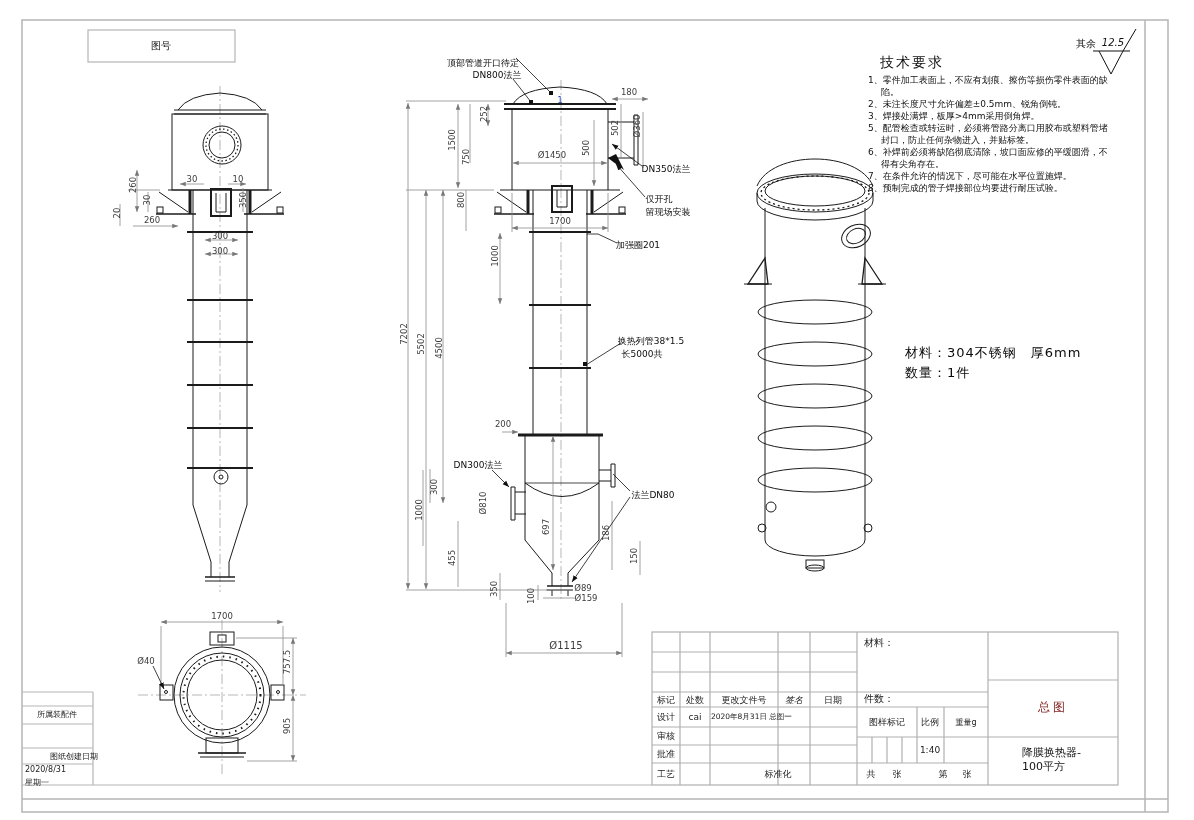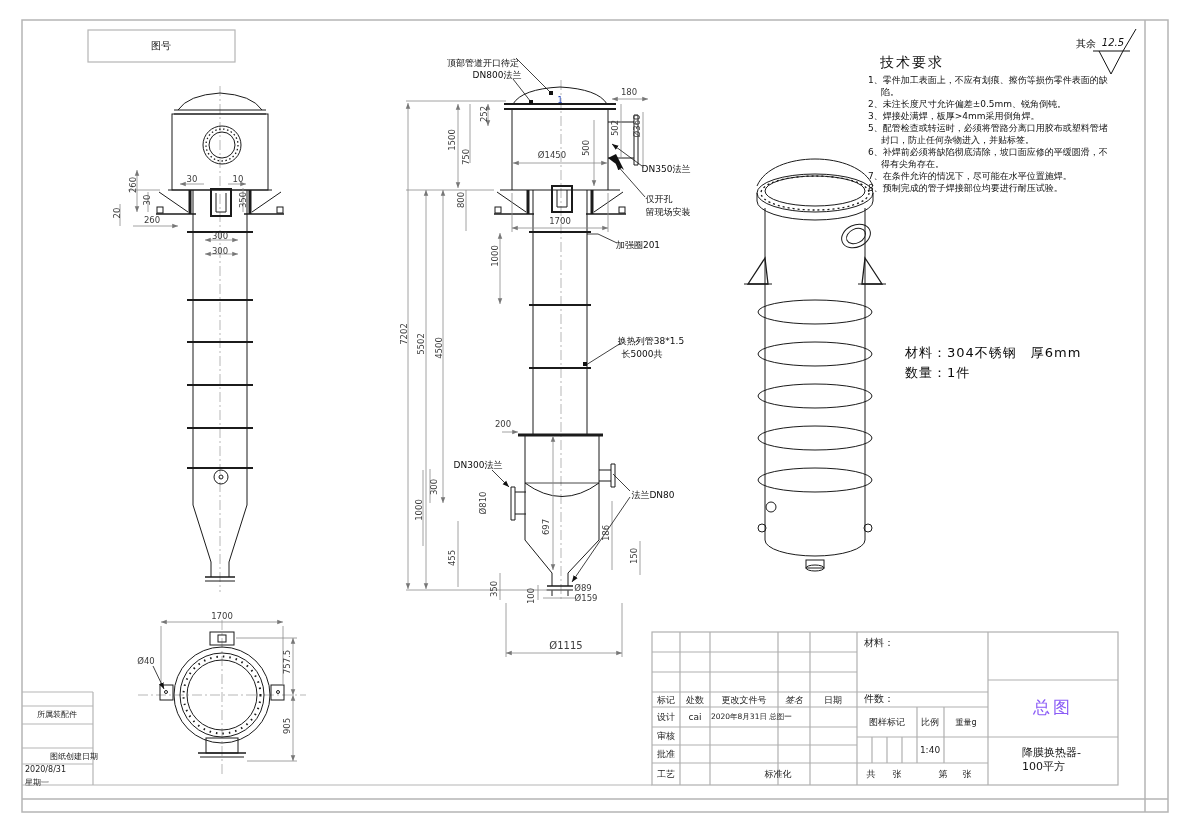--- a/index.html
+++ b/index.html
@@ -389,21 +389,21 @@
 <div class="t ctr tb" style="left:666px;top:774px;">工艺</div>
 <div class="t ctr tb" style="left:778px;top:774px;">标准化</div>
 <div class="t ctr tb" style="left:887px;top:722px;">图样标记</div>
 <div class="t ctr tb" style="left:930px;top:722px;">比例</div>
 <div class="t ctr tb" style="left:966px;top:722px;font-size:8px;">重量g</div>
 <div class="t ctr tb" style="left:930px;top:750px;">1:40</div>
 <div class="t ctr tb" style="left:871px;top:774px;">共</div>
 <div class="t ctr tb" style="left:897px;top:774px;">张</div>
 <div class="t ctr tb" style="left:943px;top:774px;">第</div>
 <div class="t ctr tb" style="left:967px;top:774px;">张</div>
-<div class="t ctr" style="left:1053px;top:707px;font-size:17px;color:#8b5cf6;letter-spacing:3px;">总图</div>
+<div class="t ctr" style="left:1053px;top:707px;font-size:12px;color:#7f1d1d;letter-spacing:3px;">总图</div>
 <div class="t pre" style="left:1022px;top:746px;font-size:11px;line-height:14px;color:#111;">降膜换热器-
 100平方</div>
 
 <div class="t ctr sp" style="left:57px;top:714px;">所属装配件</div>
 <div class="t ctr sp" style="left:58px;top:756px;padding-left:32px;">图纸创建日期</div>
 <div class="t sp" style="left:25px;top:765px;">2020/8/31</div>
 <div class="t sp" style="left:25px;top:777px;">星期一</div>
 
 </div>
 

